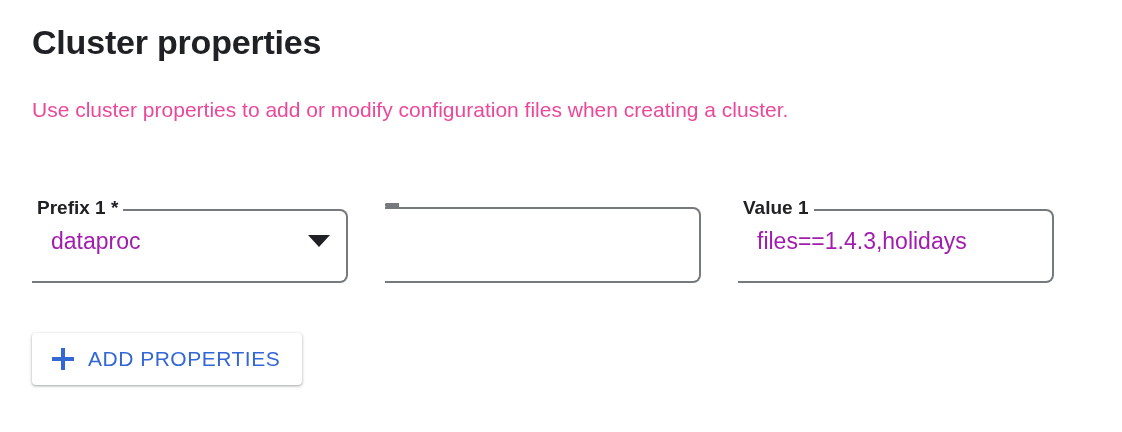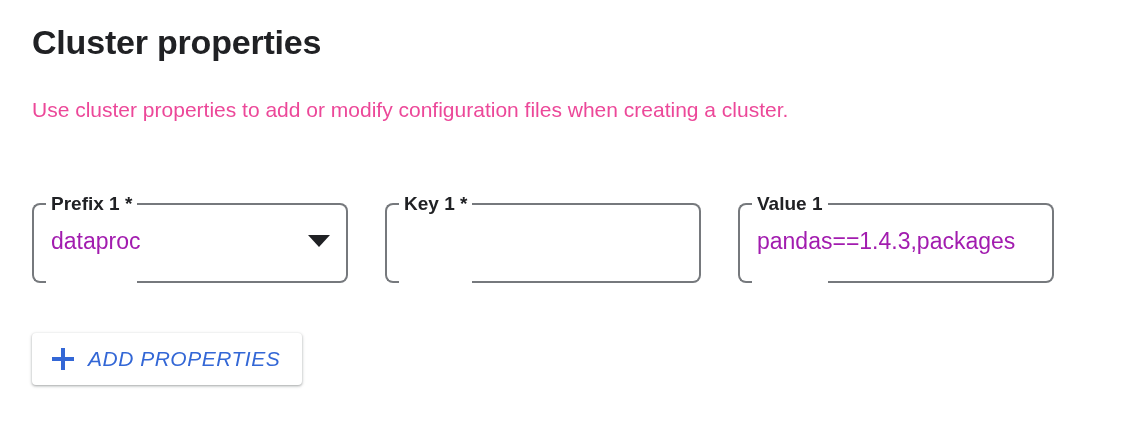--- a/index.html
+++ b/index.html
@@ -63,21 +63,21 @@
     width: 316px;
     height: 80px;
     box-sizing: border-box;
   }
 
   
   .field-outline {
     position: absolute;
     inset: 0;
     display: flex;
-    flex-direction: row;
+    flex-direction: column;
     pointer-events: none;
   }
 
   .outline-leading {
     width: 14px;
     border: 2px solid #76797d;
     border-right: none;
     border-radius: 8px 0 0 8px;
     box-sizing: border-box;
   }
@@ -157,21 +157,20 @@
     align-items: center;
     gap: 14px;
     padding: 0 22px 0 20px;
     background: #ffffff;
     border: none;
     border-radius: 4px;
     box-shadow: 0 1px 2px 0 rgba(60,64,67,0.30),
                 0 1px 3px 1px rgba(60,64,67,0.15);
     cursor: pointer;
     font-family: "Liberation Sans", sans-serif;
-    font-style: italic;
   }
 
   .add-button-icon {
     position: relative;
     width: 22px;
     height: 22px;
     flex: 0 0 auto;
   }
   .add-button-icon::before,
   .add-button-icon::after {
@@ -219,36 +218,33 @@
         </div>
         <div class="outline-trailing"></div>
       </div>
       <div class="field-value">dataproc</div>
       <span class="select-arrow"></span>
     </div>
 
     <div class="form-field">
       <div class="field-outline">
         <div class="outline-leading"></div>
-        <div class="outline-notch is-open" style="width: 73px;">
-          <span class="field-label">Key 1 *</span>
-        </div>
         <div class="outline-trailing"></div>
       </div>
     </div>
 
     <div class="form-field">
       <div class="field-outline">
         <div class="outline-leading"></div>
         <div class="outline-notch is-open" style="width: 76px;">
           <span class="field-label">Value 1</span>
         </div>
         <div class="outline-trailing"></div>
       </div>
-      <div class="field-value">pandas==1.4.3,packages</div>
+      <div class="field-value">files==1.4.3,holidays</div>
     </div>
 
   </div>
 
   <button class="add-button">
     <span class="add-button-icon"></span>
     <span class="add-button-label">ADD PROPERTIES</span>
   </button>
 
 </div>

